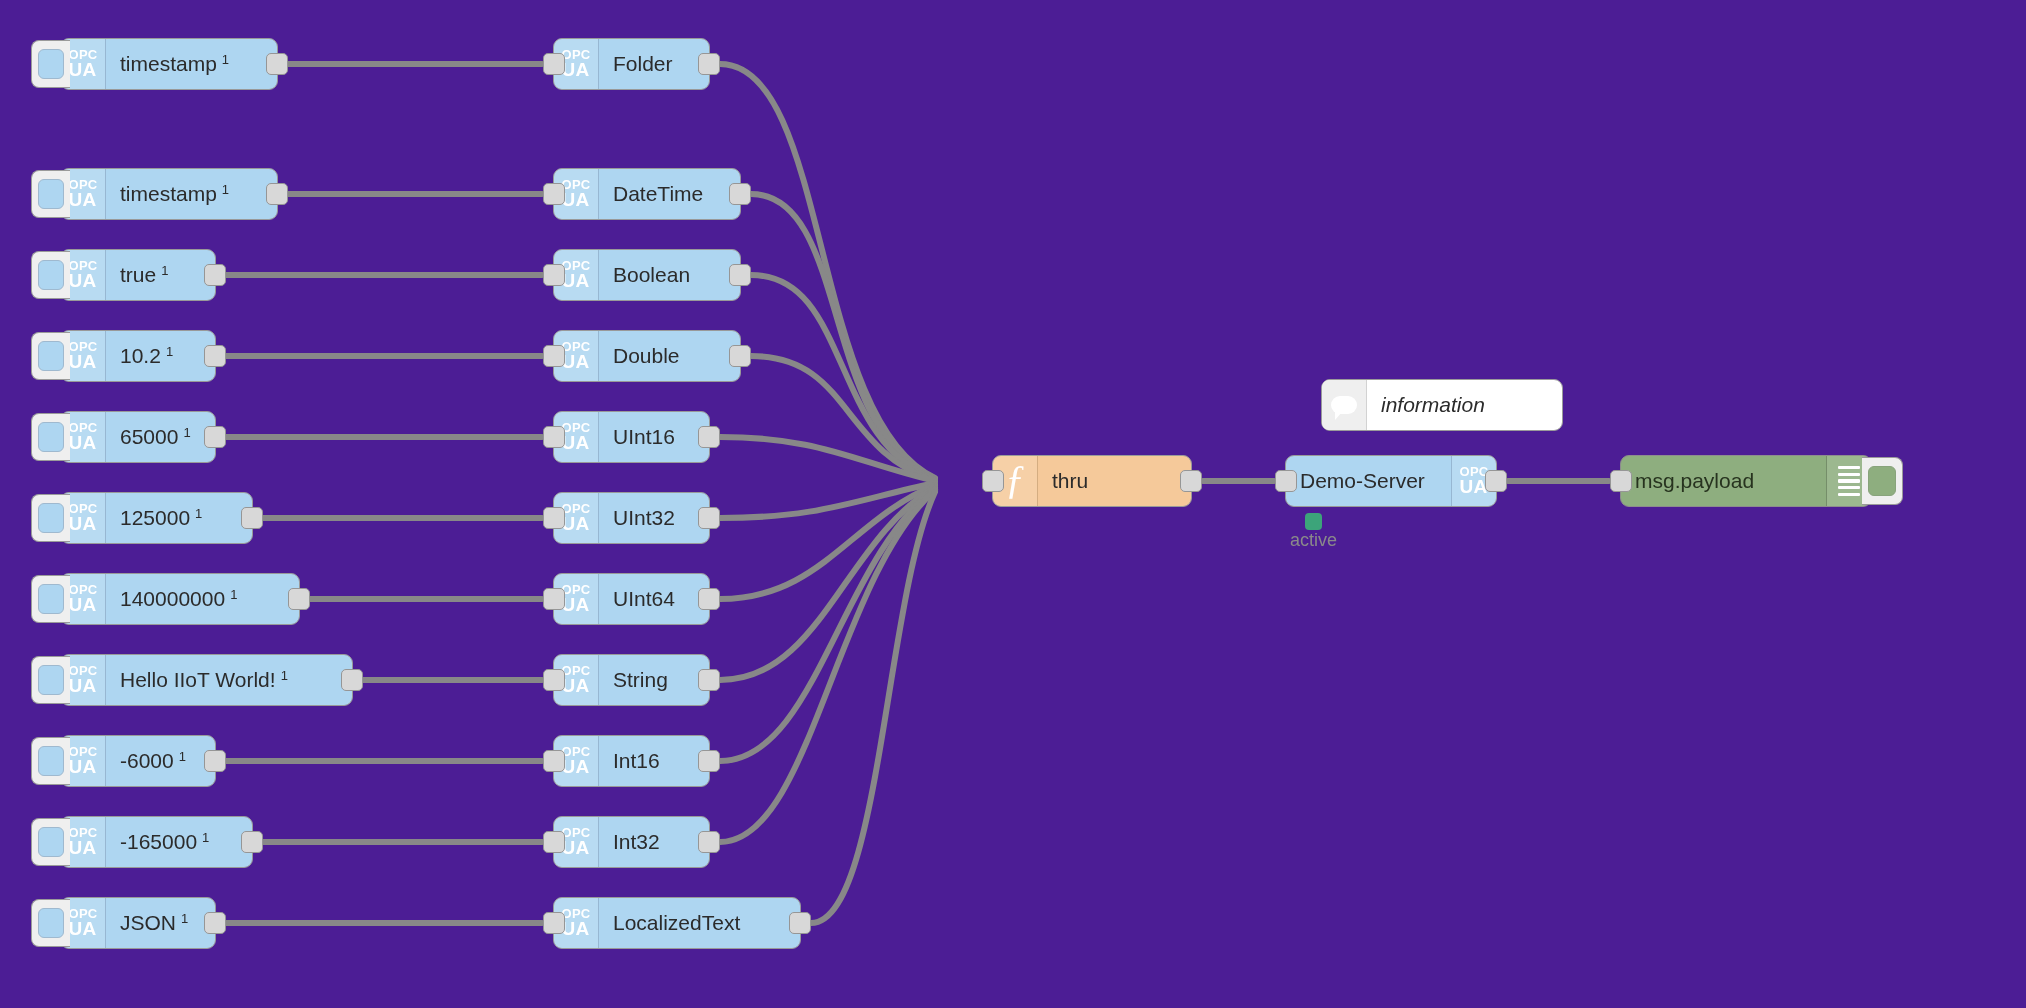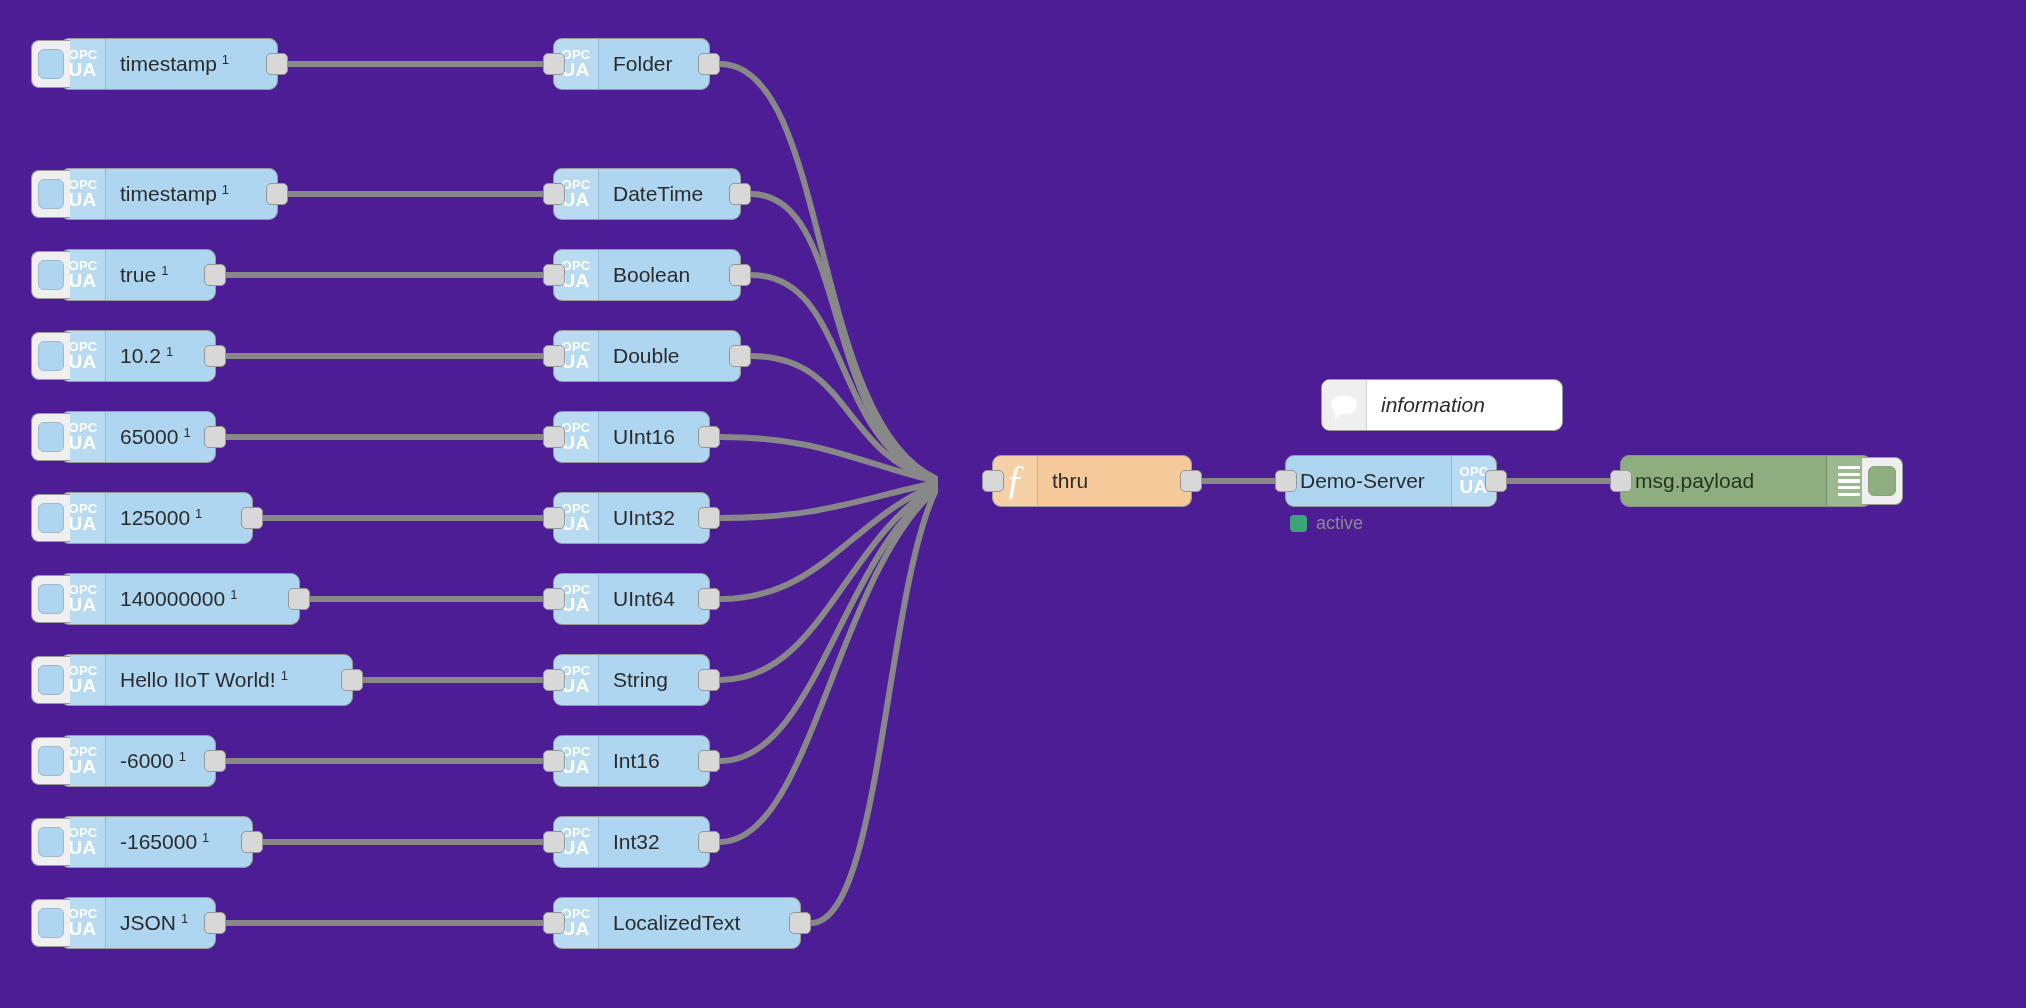--- a/index.html
+++ b/index.html
@@ -211,25 +211,25 @@
     background: #8EAE7F;
     border: 1.5px solid #88a37c;
     border-radius: 6px;
   }
 
   
   .status {
     position: absolute;
     display: flex;
     align-items: center;
-    gap: 9px;
     font-size: 18px;
     color: #8a8a8a;
     z-index: 6;
     user-select: none;
+    flex-direction: column;
   }
   .status .dot {
     width: 17px;
     height: 17px;
     border-radius: 4px;
     background: #3CA47A;
     display: inline-block;
   }
 </style>
 </head>

